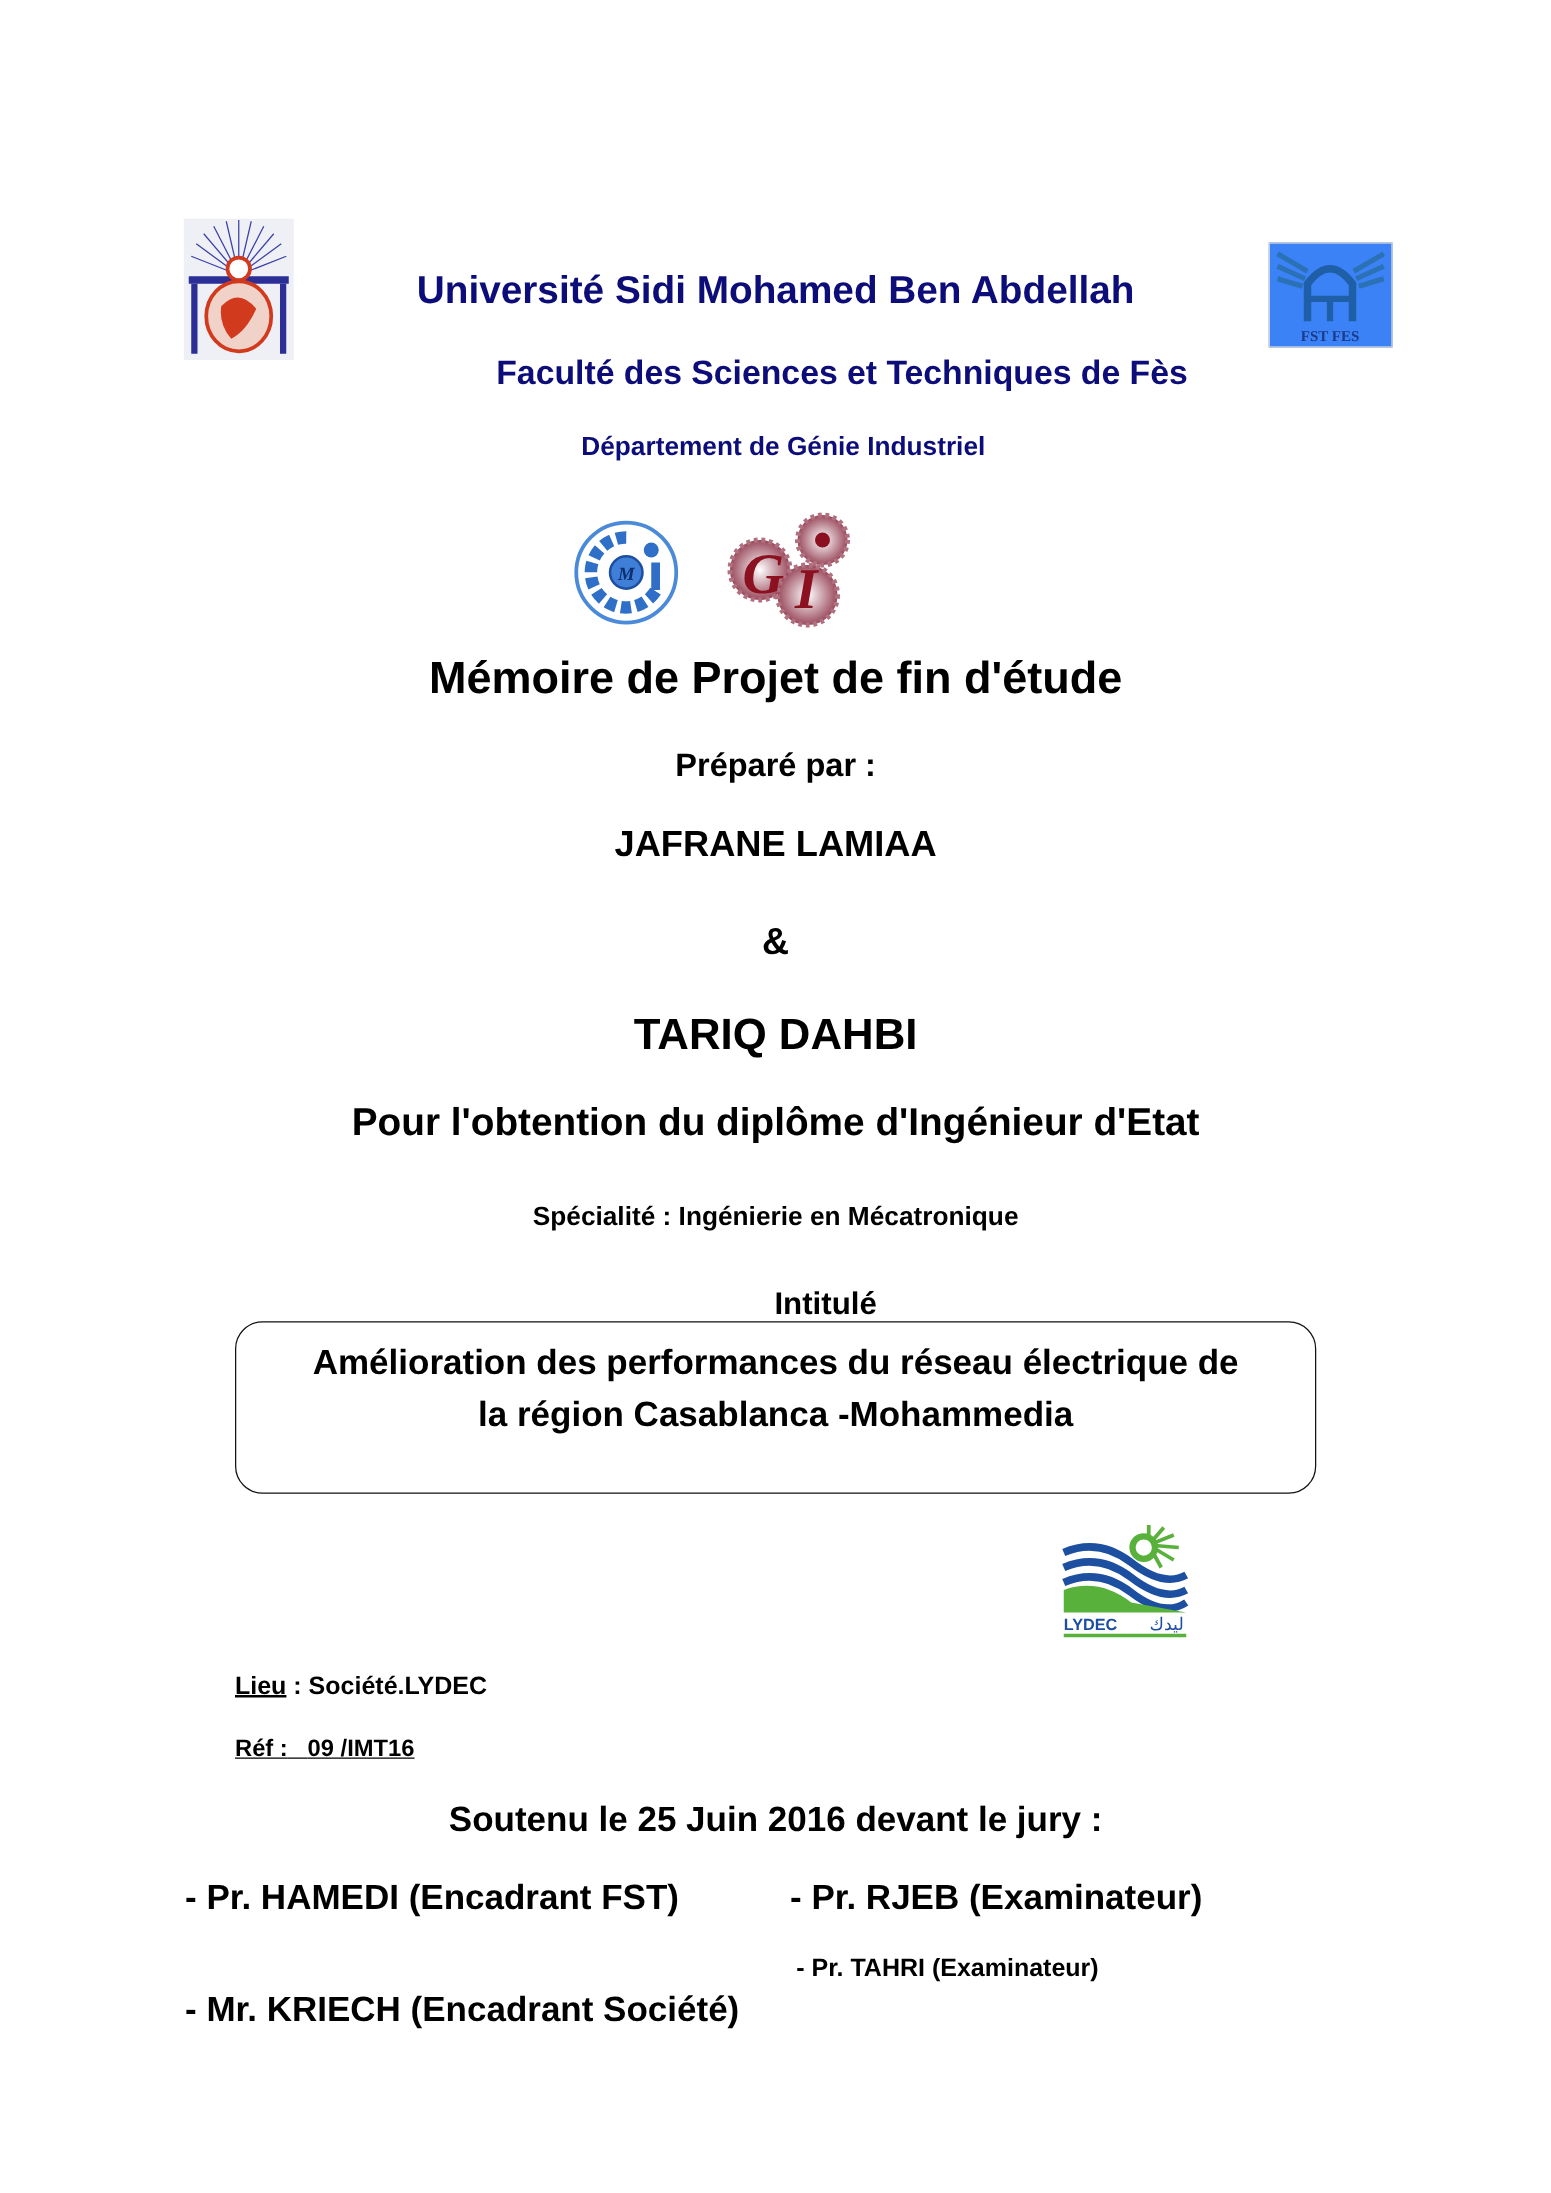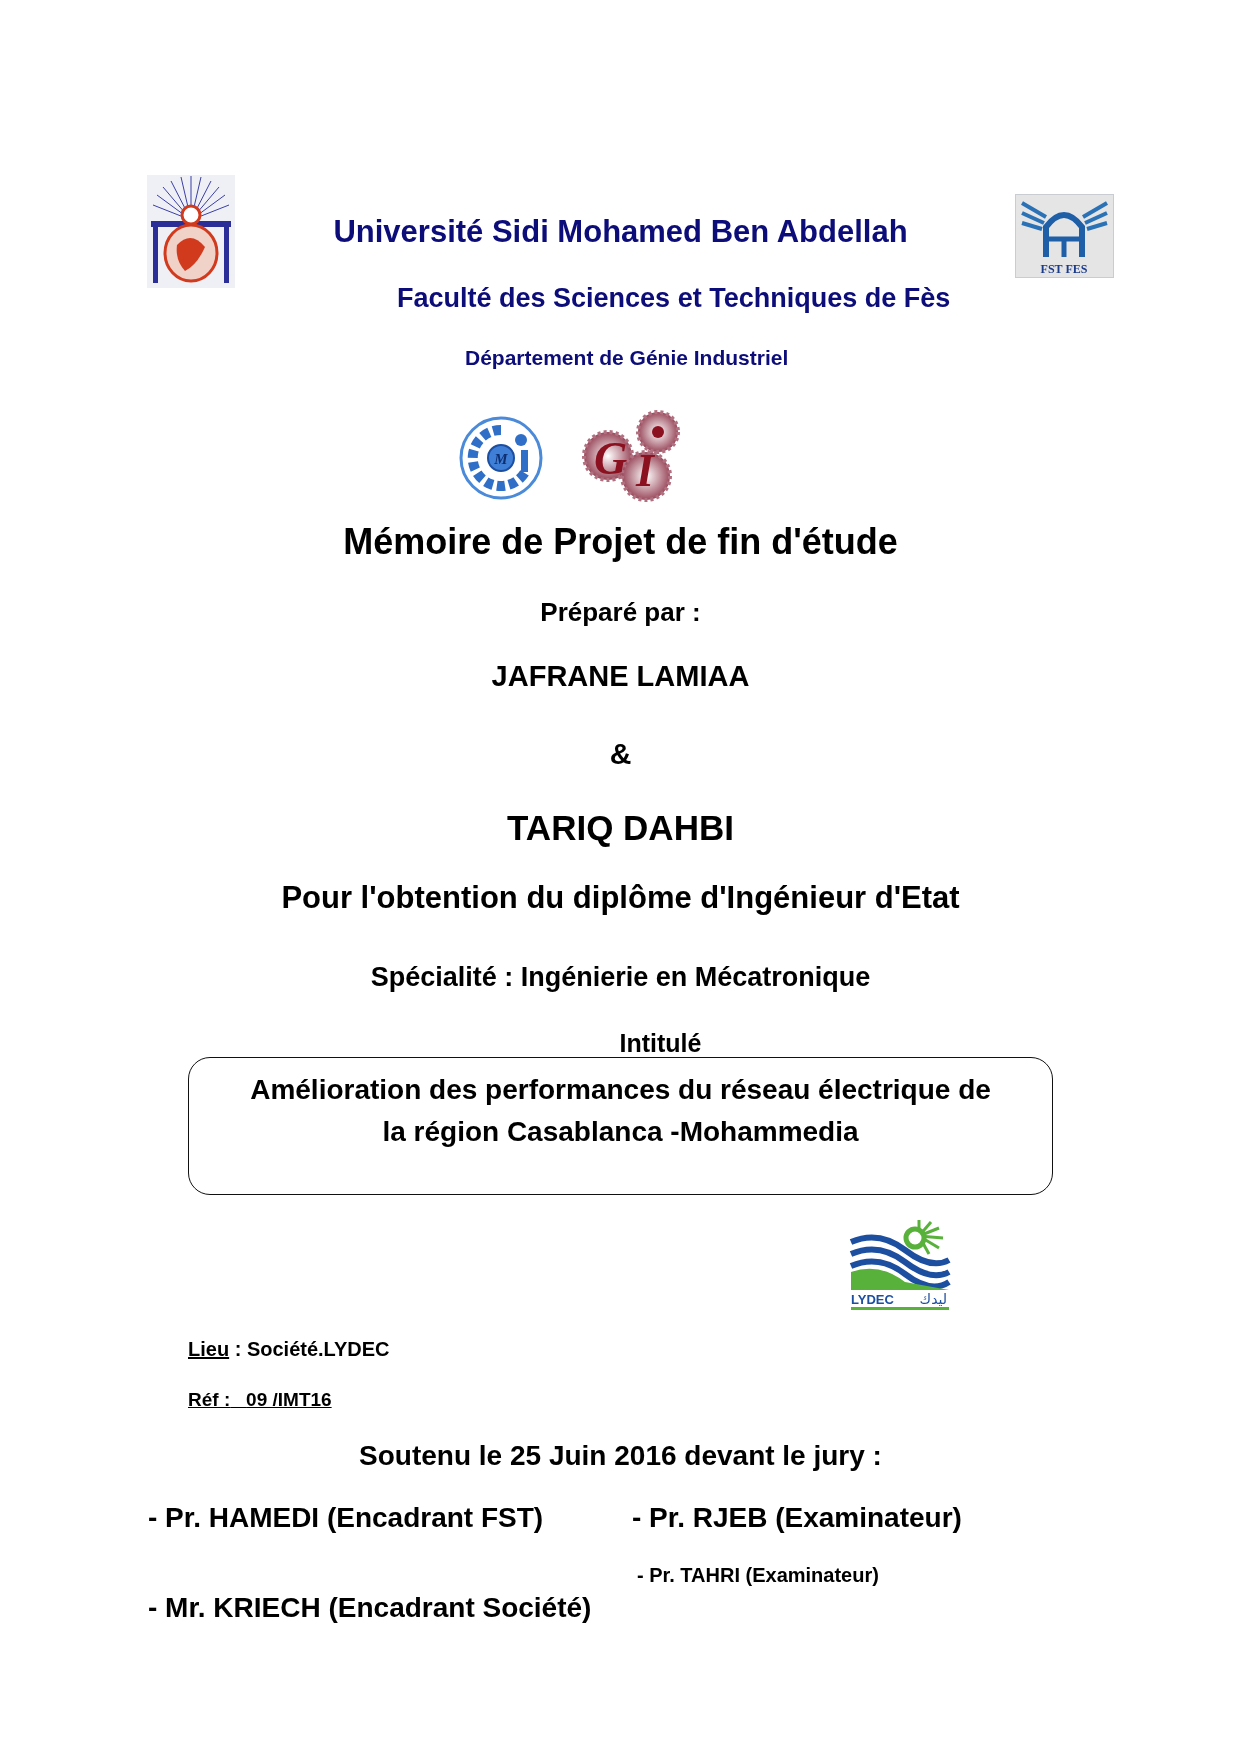--- a/index.html
+++ b/index.html
@@ -5,21 +5,21 @@
   html, body { margin: 0; padding: 0; background: #ffffff; }
   body { width: 1241px; height: 1754px; position: relative; overflow: hidden;
          font-family: "Liberation Sans", "DejaVu Sans", sans-serif; color: #000; }
   .abs { position: absolute; }
   .center { position: absolute; left: 0; width: 1241px; text-align: center; white-space: nowrap; }
   .navy { color: #0d0d7a; font-weight: bold; }
   .blk { font-weight: bold; color: #000; }
   .u { text-decoration: underline; margin-left: 40px; }
 
   .logo-usmba { left: 147px; top: 175px; width: 88px; height: 113px; background: #eef0f6; }
-  .logo-fst { left: 1015px; top: 194px; width: 97px; height: 82px; background: #e5e5e5; border: 1px solid #c9ccd2; }
+  .logo-fst { left: 1015px; top: 194px; width: 97px; height: 82px; background: #3b82f6; border: 1px solid #c9ccd2; }
 
   .title-box { left: 188px; top: 1057px; width: 865px; height: 138px; border: 1.6px solid #111;
                border-radius: 22px; box-sizing: border-box; }
   .title-box .line { position: absolute; left: 0; width: 100%; text-align: center; font-weight: bold;
                      font-size: 28px; white-space: nowrap; }
 </style>
 </head>
 <body>
 
 <div class="abs logo-usmba">
@@ -94,21 +94,21 @@
     <text x="56" y="78" font-family="Liberation Serif, serif" font-style="italic" font-weight="bold" font-size="46" fill="#8b1020">I</text>
   </svg>
 </div>
 
 <div class="center blk" style="top:521px; font-size:36px;">Mémoire de Projet de fin d'étude</div>
 <div class="center blk" style="top:597px; font-size:26px;">Préparé par :</div>
 <div class="center blk" style="top:660px; font-size:29px;">JAFRANE LAMIAA</div>
 <div class="center blk" style="top:737px; font-size:30px;">&amp;</div>
 <div class="center blk" style="top:808px; font-size:35px;">TARIQ DAHBI</div>
 <div class="center blk" style="top:880px; font-size:31px;text-align:center;">Pour l'obtention du diplôme d'Ingénieur d'Etat</div>
-<div class="center blk" style="top:962px; font-size:27px;">Spécialité : Ingénierie en Mécatronique</div>
+<div class="center blk" style="top:962px; font-size:21px;">Spécialité : Ingénierie en Mécatronique</div>
 <div class="center blk u" style="top:1029px; font-size:25px; text-decoration:none;">Intitulé</div>
 
 <div class="abs title-box">
   <div class="line" style="top:58px;">la région Casablanca -Mohammedia</div>
   <div class="line" style="top:16px;">Amélioration des performances du réseau électrique de</div>
 </div>
 
 <div class="abs" style="left:849px; top:1216px; width:102px; height:94px;">
   <svg width="102" height="94" viewBox="0 0 102 94">
     <g stroke="#58b13a" stroke-width="3">

